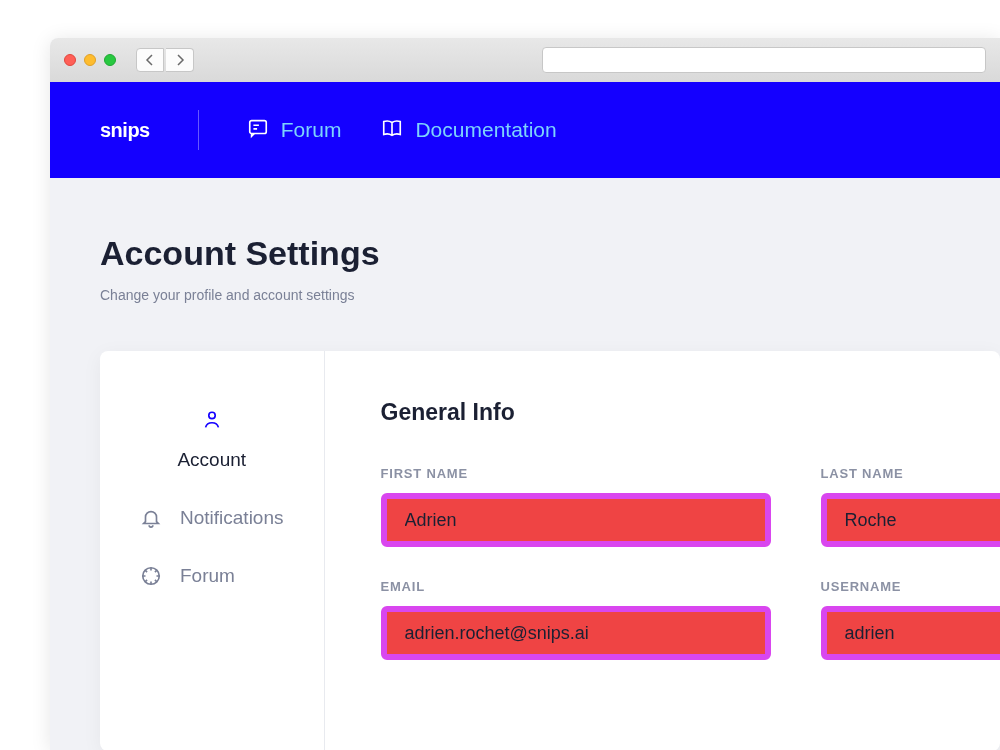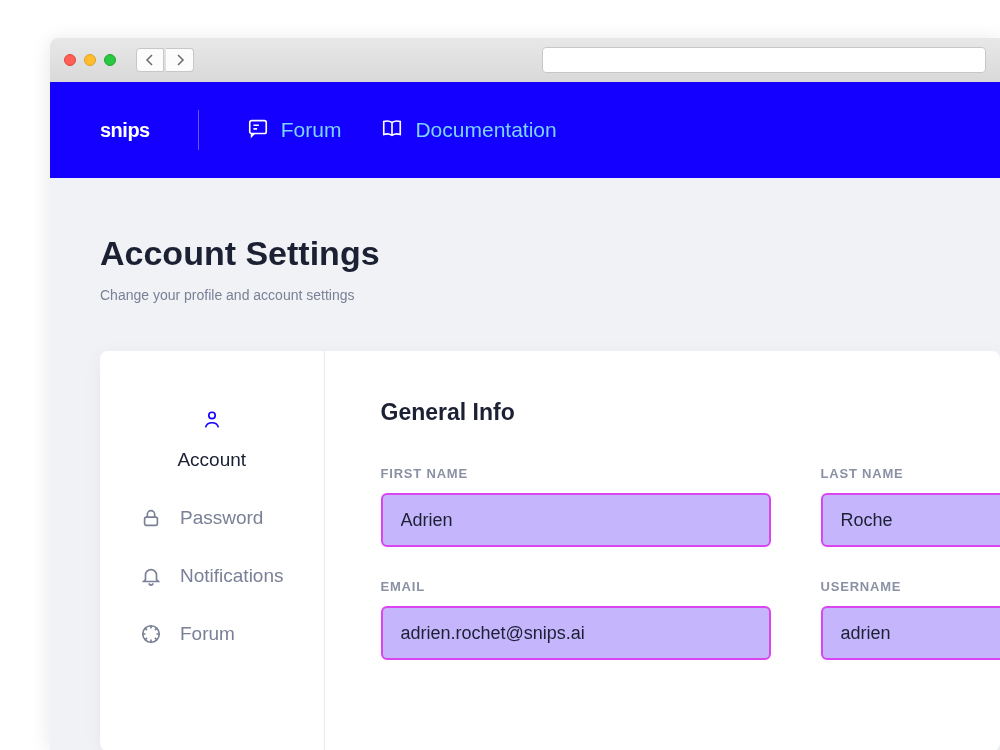--- a/index.html
+++ b/index.html
@@ -145,26 +145,26 @@
       font-size: 13px;
       font-weight: 600;
       letter-spacing: 0.8px;
       color: #8b91a4;
       margin-bottom: 12px;
       display: block;
     }
     .field-input {
       width: 100%;
       height: 54px;
-      border: 2px solid #d946ef;
+      border: 6px solid #d946ef;
       border-radius: 6px;
       padding: 0 18px;
       font-size: 18px;
       color: #1b2033;
-      background: #c4b5fd;
+      background: #ef4444;
     }
   </style>
 </head>
 <body>
 
 <div class="window">
   <div class="titlebar">
     <div class="traffic">
       <div class="dot red"></div>
       <div class="dot yellow"></div>
@@ -218,29 +218,20 @@
             <svg width="22" height="22" viewBox="0 0 24 24">
                 <circle cx="12" cy="7" r="3.5"></circle>
                 <path d="M5 20c1-4 5-5 7-5s6 1 7 5"></path>
               </svg>
           </span>
           <span>Account</span>
         </div>
         <div class="side-item">
           <span class="side-icon">
             <svg width="22" height="22" viewBox="0 0 24 24">
-                <rect x="5" y="11" width="14" height="9" rx="2"></rect>
-                <path d="M8 11V8a4 4 0 0 1 8 0v3"></path>
-              </svg>
-          </span>
-          <span>Password</span>
-        </div>
-        <div class="side-item">
-          <span class="side-icon">
-            <svg width="22" height="22" viewBox="0 0 24 24">
                 <path d="M6 16V11a6 6 0 0 1 12 0v5l2 2H4l2-2zM10 20a2 2 0 0 0 4 0"></path>
               </svg>
           </span>
           <span>Notifications</span>
         </div>
         <div class="side-item">
           <span class="side-icon">
             <svg width="22" height="22" viewBox="0 0 24 24">
                 <circle cx="12" cy="12" r="9"></circle>
                 <path d="M12 3v3M12 18v3M3 12h3M18 12h3M5.6 5.6l2.1 2.1M16.3 16.3l2.1 2.1M5.6 18.4l2.1-2.1M16.3 7.7l2.1-2.1"></path>

